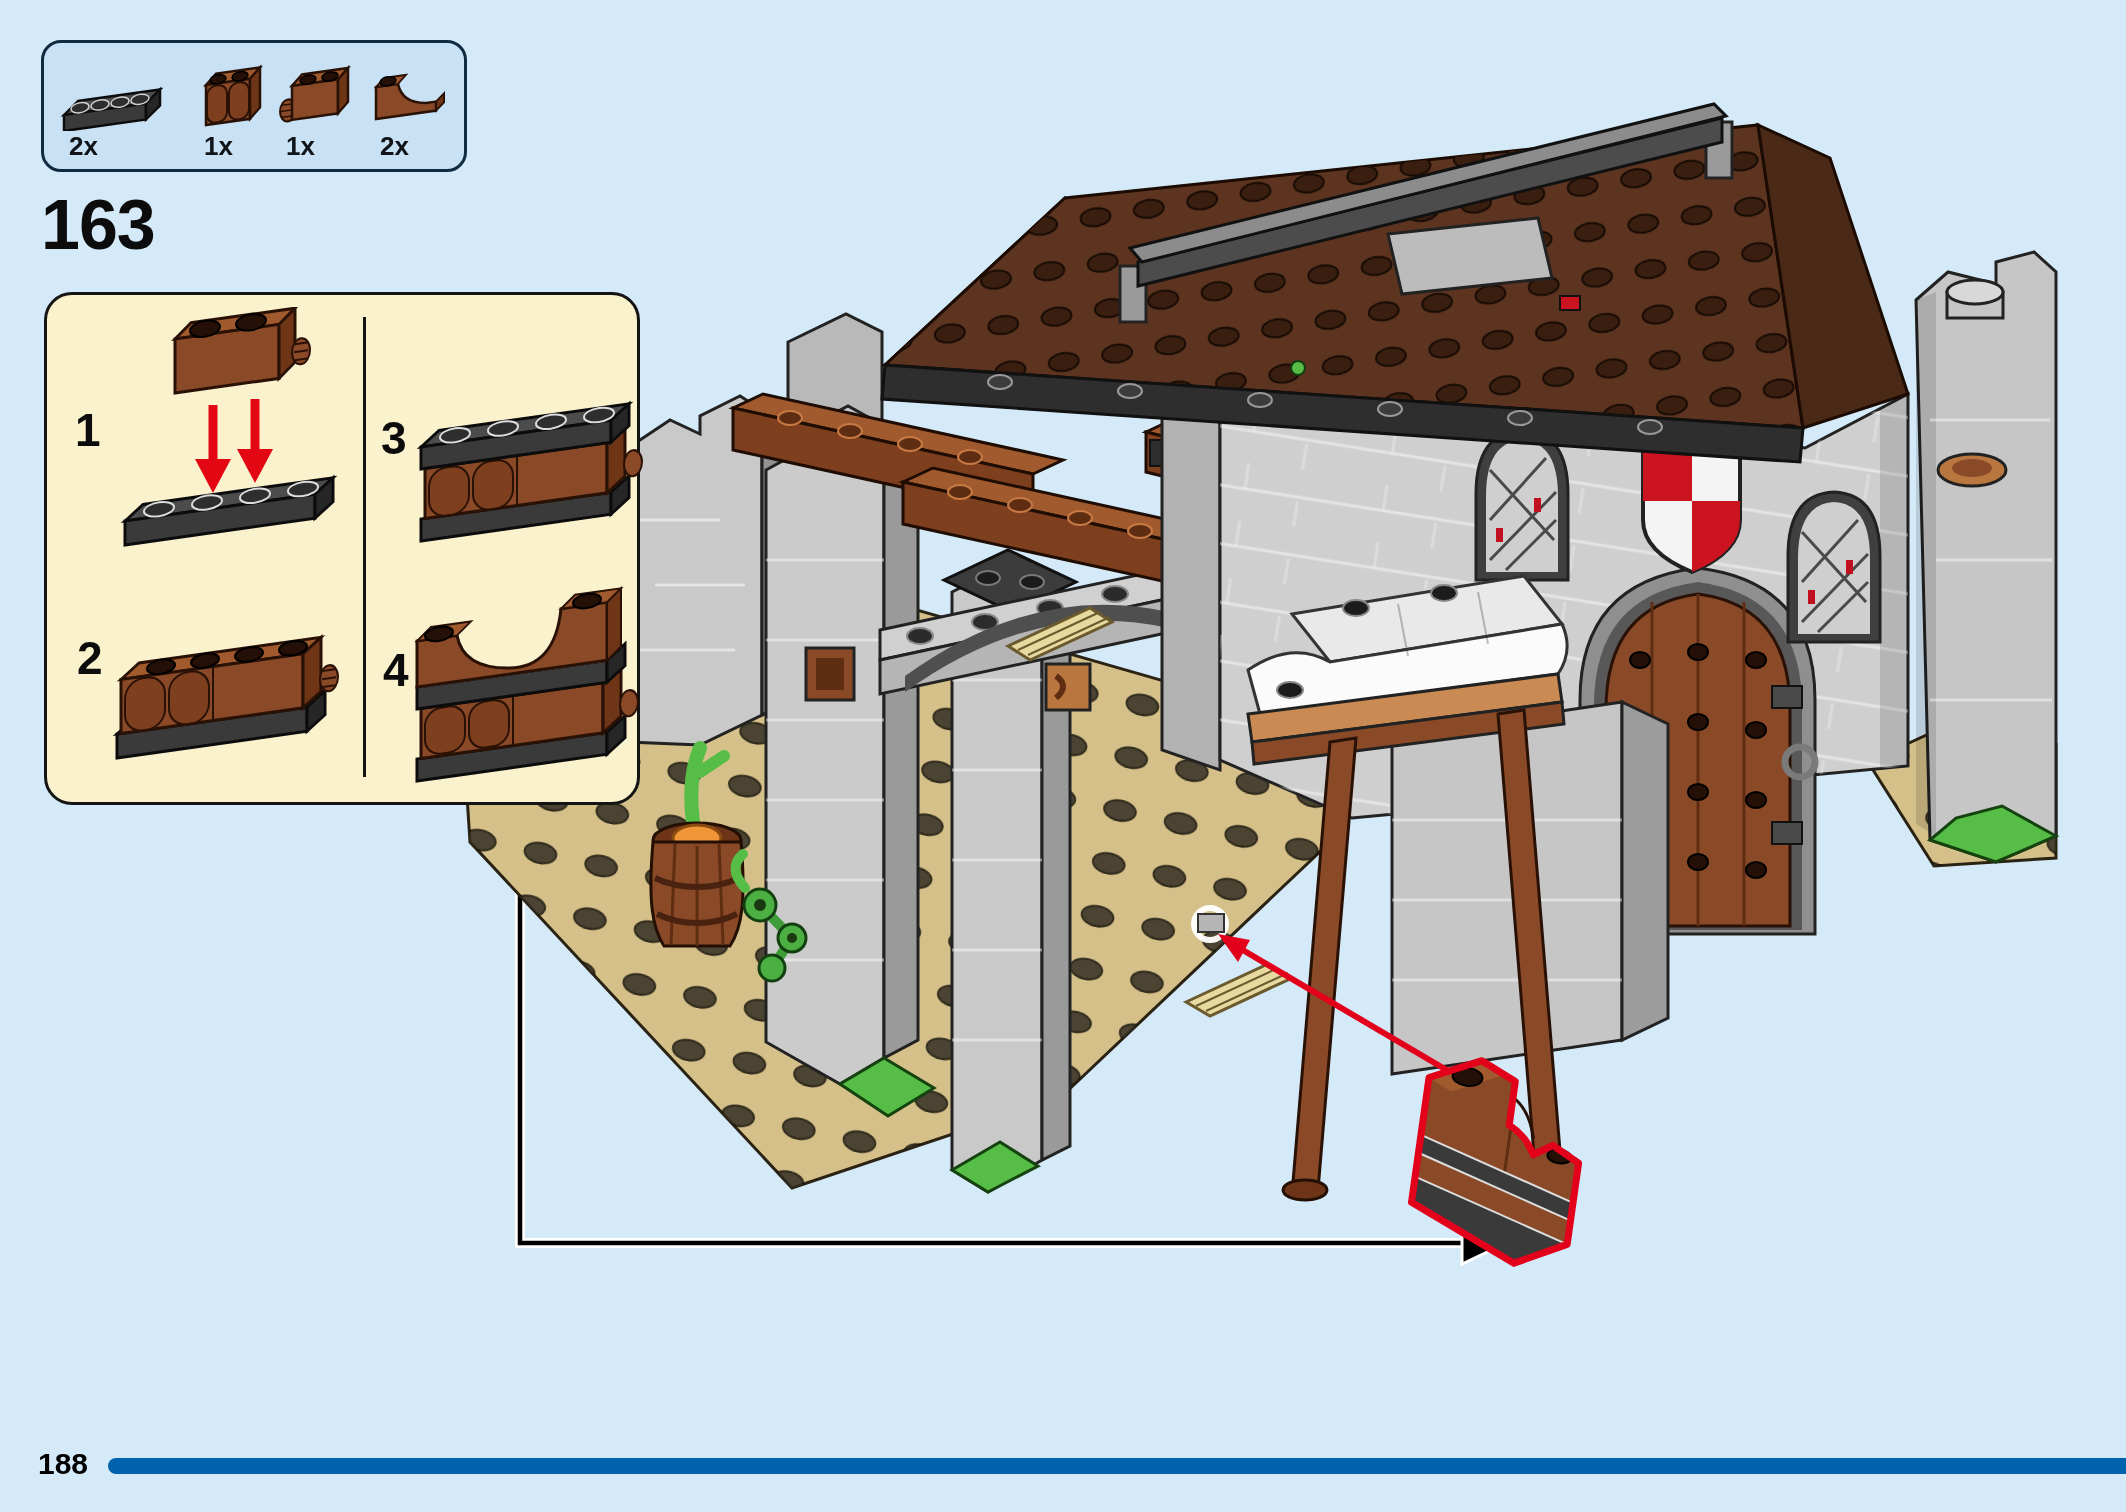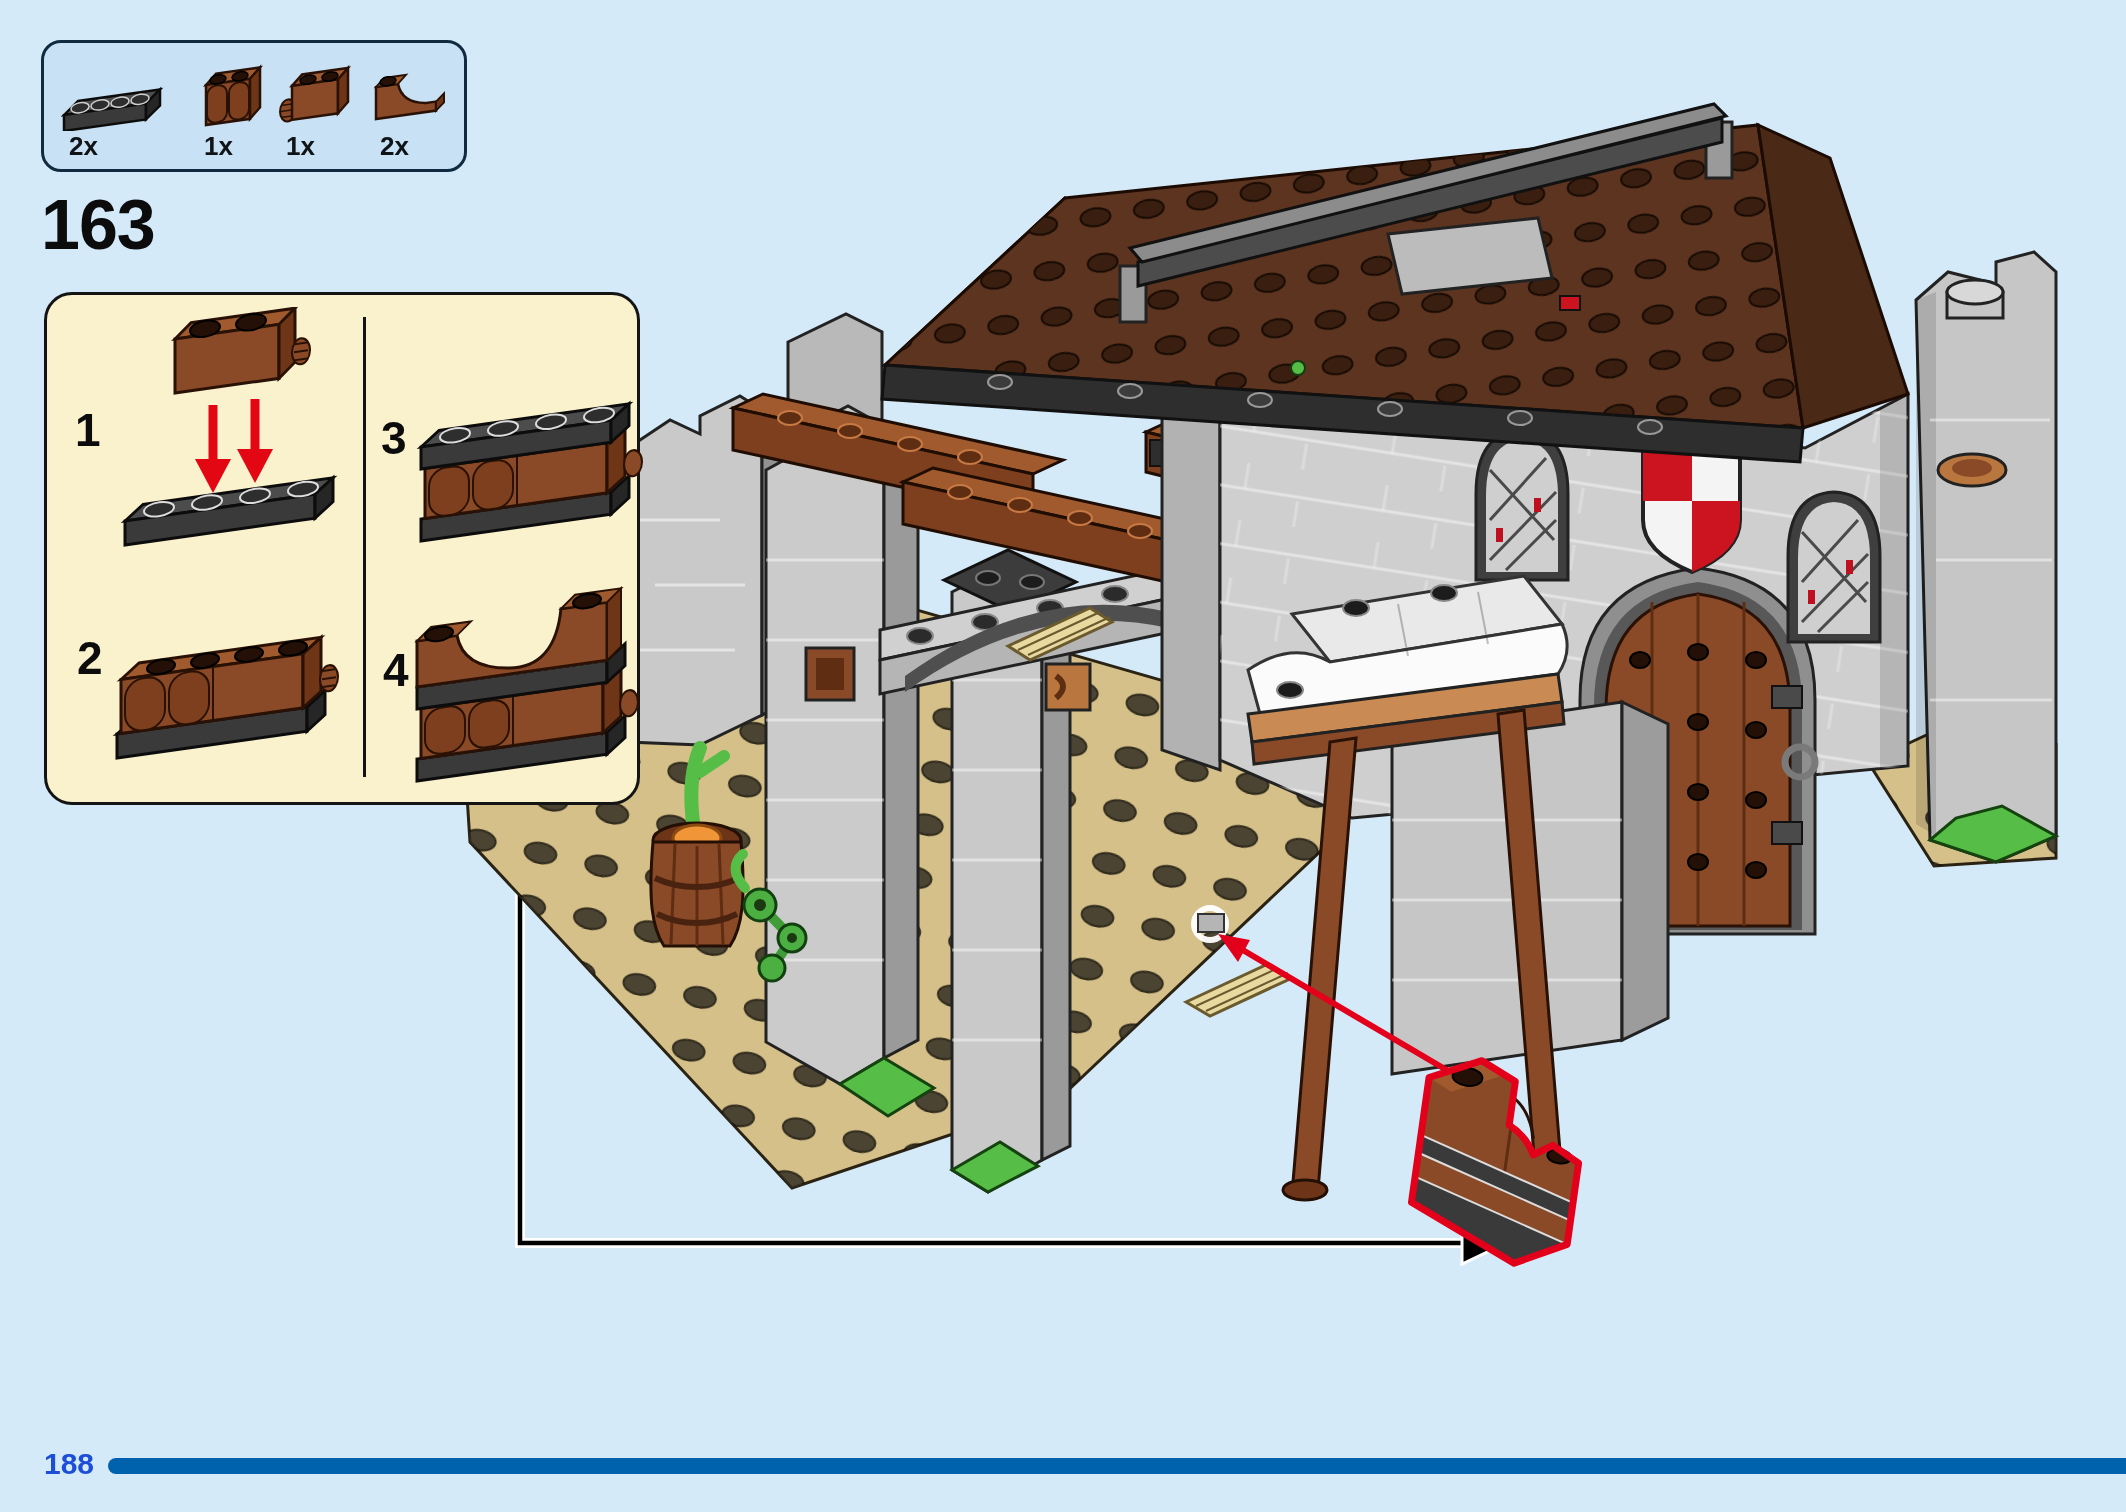--- a/index.html
+++ b/index.html
@@ -31,21 +31,21 @@
     box-sizing:border-box;
   }
   .substep-divider{
     position:absolute;left:316px;top:22px;width:3px;height:460px;background:#141414;
   }
   .substep-num{
     position:absolute;font-size:46px;font-weight:bold;color:#0c0c0c;line-height:1;
   }
   
   .page-number{
-    left:44px;top:1447px;font-size:30px;font-weight:bold;color:#1d4ed8;
+    left:38px;top:1447px;font-size:30px;font-weight:bold;color:#000000;
   }
   .progress-bar{
     left:108px;top:1458px;width:2018px;height:16px;background:#0062ac;
     border-radius:8px 0 0 8px;
   }
   svg{display:block;}
 </style>
 </head>
 <body>
 

